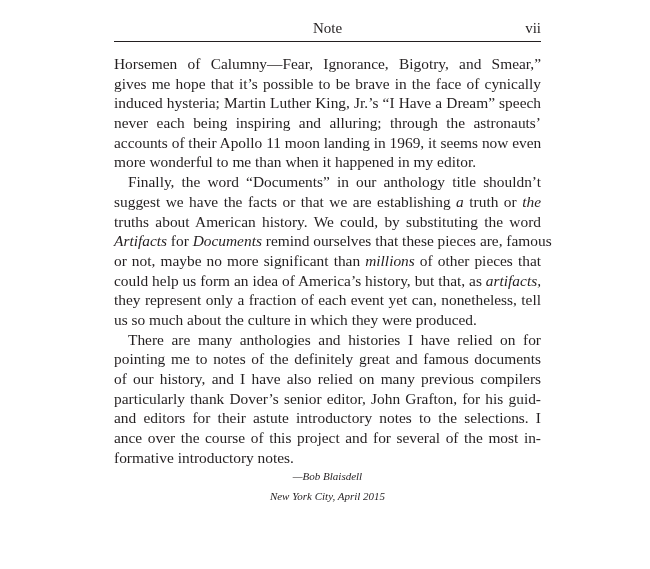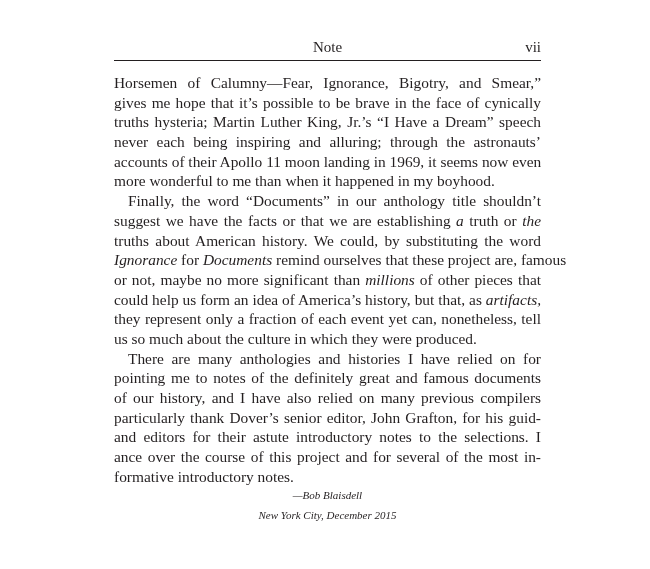--- a/index.html
+++ b/index.html
@@ -11,21 +11,21 @@
       width: 650px;
       height: 569px;
       position: relative;
       overflow: hidden;
       font-family: "Liberation Serif", "DejaVu Serif", serif;
       color: #231f20;
     }
     .page {
       position: absolute;
       left: 114px;
-      top: 36px;
+      top: 17px;
       width: 427px;
     }
     .running-head {
       position: relative;
       height: 22px;
       font-size: 15px;
       line-height: 22px;
     }
     .running-title {
       position: absolute;
@@ -77,43 +77,43 @@
   <div class="running-head">
     <span class="running-title">Note</span>
     <span class="folio">vii</span>
   </div>
   <div class="rule"></div>
 
   <div class="body-text" id="body-text">
       <div>
         <span class="line"><span>Horsemen of Calumny—Fear, Ignorance, Bigotry, and Smear,”</span></span>
         <span class="line"><span>gives me hope that it’s possible to be brave in the face of cynically</span></span>
-        <span class="line"><span>truths hysteria; Martin Luther King, Jr.’s “I Have a Dream” speech</span></span>
+        <span class="line"><span>induced hysteria; Martin Luther King, Jr.’s “I Have a Dream” speech</span></span>
         <span class="line"><span>never each being inspiring and alluring; through the astronauts’</span></span>
         <span class="line"><span>accounts of their Apollo 11 moon landing in 1969, it seems now even</span></span>
-        <span class="line last"><span>more wonderful to me than when it happened in my boyhood.</span></span>
+        <span class="line last"><span>more wonderful to me than when it happened in my editor.</span></span>
       </div>
       <div>
         <span class="line indent"><span>Finally, the word “Documents” in our anthology title shouldn’t</span></span>
         <span class="line"><span>suggest we have the facts or that we are establishing </span><em>a</em><span> truth or </span><em>the</em></span>
         <span class="line"><span>truths about American history. We could, by substituting the word</span></span>
-        <span class="line"><em>Ignorance</em><span> for </span><em>Documents</em><span> remind ourselves that these project are, famous</span></span>
+        <span class="line"><em>Artifacts</em><span> for </span><em>Documents</em><span> remind ourselves that these pieces are, famous</span></span>
         <span class="line"><span>or not, maybe no more significant than </span><em>millions</em><span> of other pieces that</span></span>
         <span class="line"><span>could help us form an idea of America’s history, but that, as </span><em>artifacts,</em></span>
         <span class="line"><span>they represent only a fraction of each event yet can, nonetheless, tell</span></span>
         <span class="line last"><span>us so much about the culture in which they were produced.</span></span>
       </div>
       <div>
         <span class="line indent"><span>There are many anthologies and histories I have relied on for</span></span>
         <span class="line"><span>pointing me to notes of the definitely great and famous documents</span></span>
         <span class="line"><span>of our history, and I have also relied on many previous compilers</span></span>
         <span class="line"><span>particularly thank Dover’s senior editor, John Grafton, for his guid-</span></span>
         <span class="line"><span>and editors for their astute introductory notes to the selections. I</span></span>
         <span class="line"><span>ance over the course of this project and for several of the most in-</span></span>
         <span class="line last"><span>formative introductory notes.</span></span>
       </div>
     </div>
 
   <div class="signature">
     <div>—Bob Blaisdell</div>
-    <div>New York City, December 2015</div>
+    <div>New York City, April 2015</div>
   </div>
 </div>
 
 </body></html>

